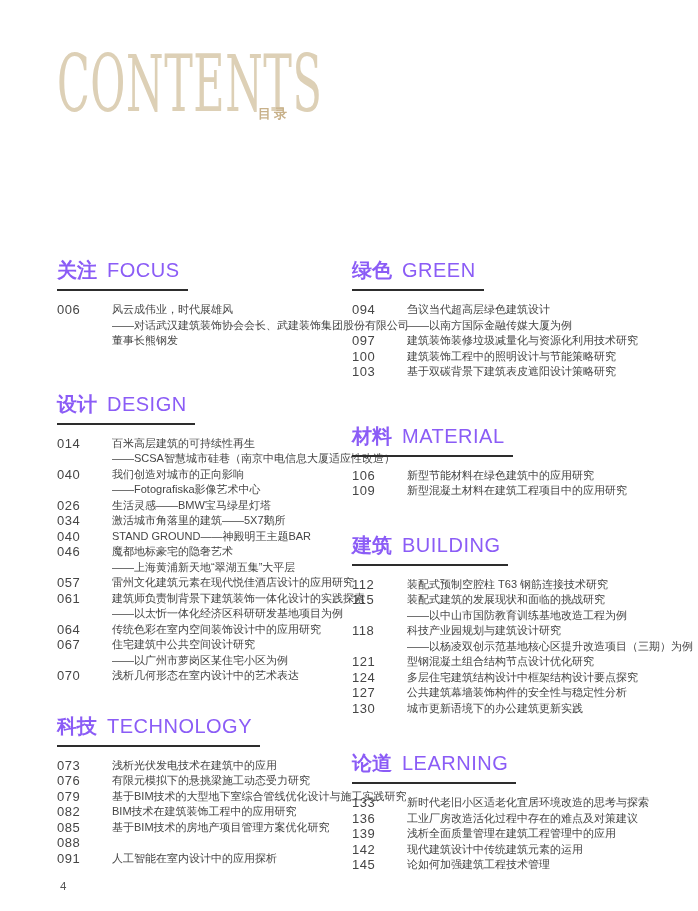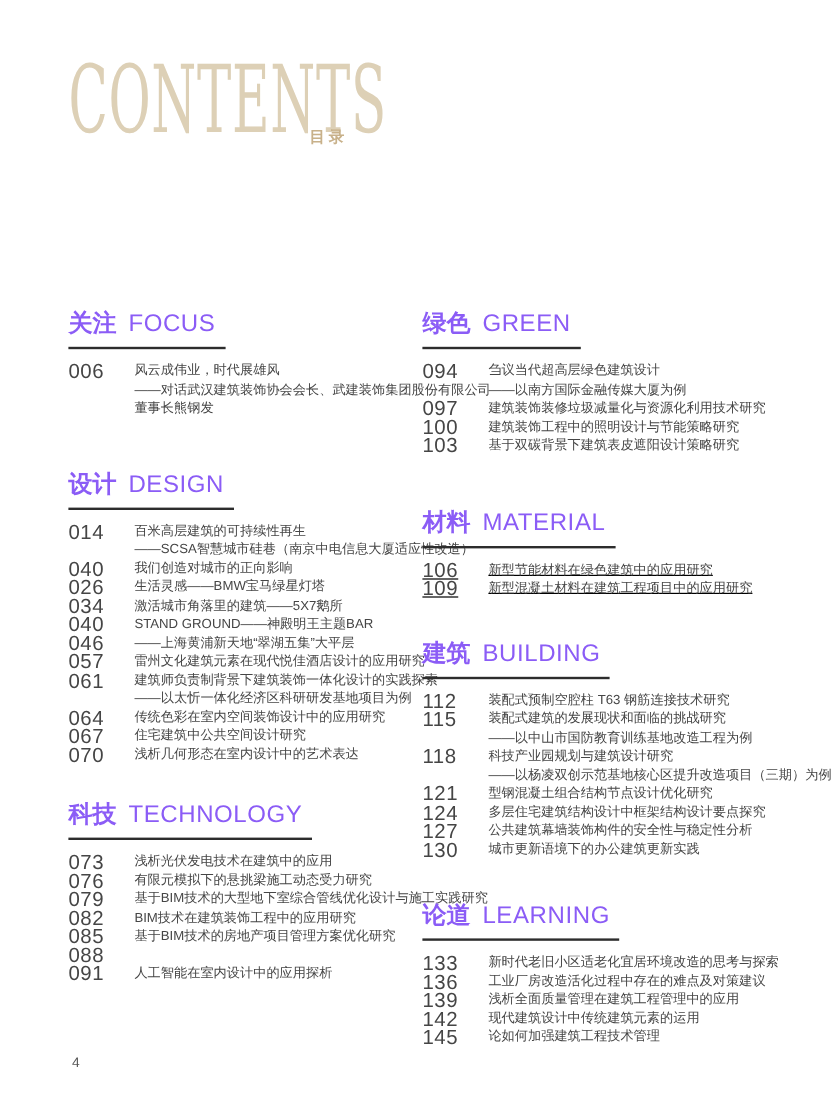--- a/index.html
+++ b/index.html
@@ -34,41 +34,41 @@
   }
 
   
   .col{position:absolute;top:258px;}
   .col-left{left:57px;width:292px;}
   .col-right{left:352px;width:330px;}
 
   section{display:block;}
   .col-left section:nth-of-type(2){margin-top:43px;}
   .col-left section:nth-of-type(3){margin-top:30px;}
-  .col-right section:nth-of-type(2){margin-top:44px;text-decoration:underline;}
+  .col-right section:nth-of-type(2){margin-top:44px;}
   .col-right section:nth-of-type(3){margin-top:34px;}
   .col-right section:nth-of-type(4){margin-top:35px;}
 
   .section-header{
     display:inline-block;
     margin:0 0 11px 0;
     padding:0 8px 7px 0;
     border-bottom:2px solid #2d2d2d;
     font-size:20px;line-height:24px;
     font-weight:600;
     color:#8b5cf6;
     white-space:nowrap;
   }
   .section-header .en{margin-left:10px;letter-spacing:0.5px;font-weight:500;}
 
   .entries{display:block;}
   .entry{display:flex;align-items:flex-start;}
   .entry-page{
     flex:0 0 55px;
-    font-size:17px;line-height:15.5px;
+    font-size:13px;line-height:15.5px;
     color:#454545;letter-spacing:0.5px;
   }
   .entry-lines{flex:1 1 auto;}
   .entry-line{
     font-size:11px;line-height:15.5px;
     color:#454545;
     white-space:nowrap;
   }
 
   .page-number{
@@ -102,20 +102,21 @@
             <span class="entry-page">014</span>
             <div class="entry-lines">
               <div class="entry-line">百米高层建筑的可持续性再生</div>
               <div class="entry-line">——SCSA智慧城市硅巷（南京中电信息大厦适应性改造）</div>
             </div>
           </div>
           <div class="entry">
             <span class="entry-page">040</span>
             <div class="entry-lines">
               <div class="entry-line">我们创造对城市的正向影响</div>
+              <div class="entry-line">——Fotografiska影像艺术中心</div>
             </div>
           </div>
           <div class="entry">
             <span class="entry-page">026</span>
             <div class="entry-lines">
               <div class="entry-line">生活灵感——BMW宝马绿星灯塔</div>
             </div>
           </div>
           <div class="entry">
             <span class="entry-page">034</span>
@@ -125,20 +126,21 @@
           </div>
           <div class="entry">
             <span class="entry-page">040</span>
             <div class="entry-lines">
               <div class="entry-line">STAND GROUND——神殿明王主题BAR</div>
             </div>
           </div>
           <div class="entry">
             <span class="entry-page">046</span>
             <div class="entry-lines">
+              <div class="entry-line">魔都地标豪宅的隐奢艺术</div>
               <div class="entry-line">——上海黄浦新天地“翠湖五集”大平层</div>
             </div>
           </div>
           <div class="entry">
             <span class="entry-page">057</span>
             <div class="entry-lines">
               <div class="entry-line">雷州文化建筑元素在现代悦佳酒店设计的应用研究</div>
             </div>
           </div>
           <div class="entry">
@@ -151,20 +153,21 @@
           <div class="entry">
             <span class="entry-page">064</span>
             <div class="entry-lines">
               <div class="entry-line">传统色彩在室内空间装饰设计中的应用研究</div>
             </div>
           </div>
           <div class="entry">
             <span class="entry-page">067</span>
             <div class="entry-lines">
               <div class="entry-line">住宅建筑中公共空间设计研究</div>
+              <div class="entry-line">——以广州市萝岗区某住宅小区为例</div>
             </div>
           </div>
           <div class="entry">
             <span class="entry-page">070</span>
             <div class="entry-lines">
               <div class="entry-line">浅析几何形态在室内设计中的艺术表达</div>
             </div>
           </div>
         </div></section>
       <section><h2 class="section-header"><span class="zh">科技</span><span class="en">TECHNOLOGY</span></h2><div class="entries">

